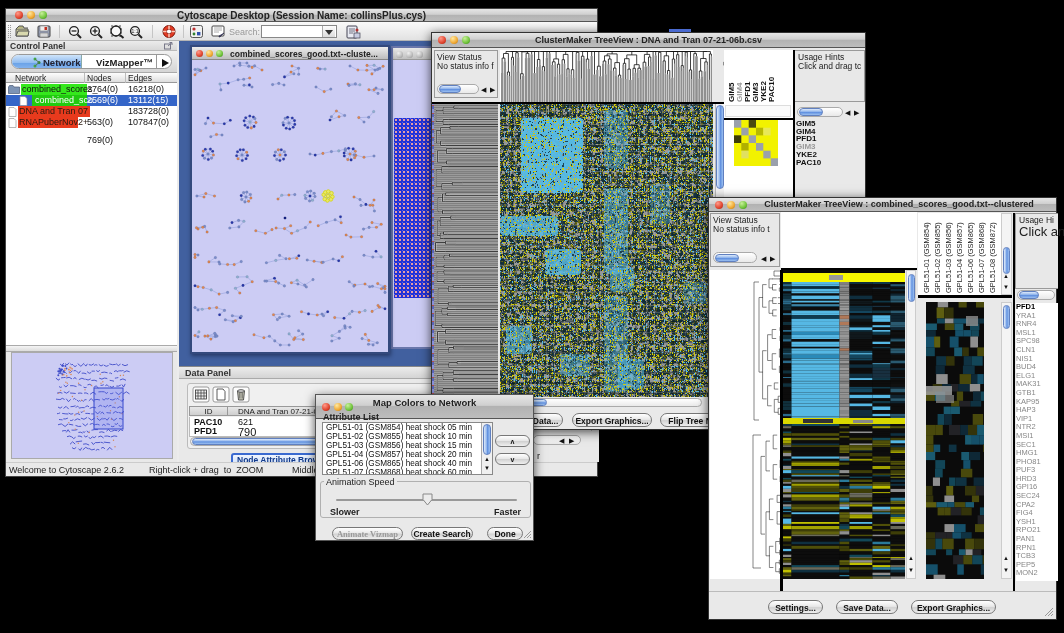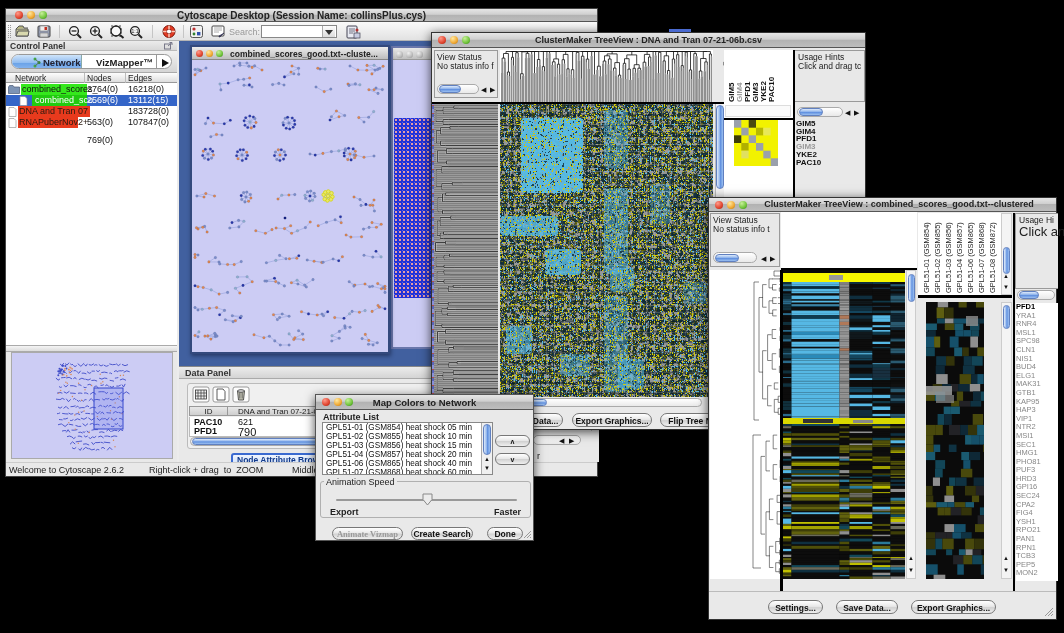--- a/index.html
+++ b/index.html
@@ -3120,21 +3120,21 @@
     <div class="btn" style="left:59px;top:8px;width:55px;height:14px;font-size:8.5px;line-height:14px;">Settings...</div>
     <div class="btn" style="left:127px;top:8px;width:62px;height:14px;font-size:8.5px;line-height:14px;">Save Data...</div>
     <div class="btn" style="left:202px;top:8px;width:85px;height:14px;font-size:8.5px;line-height:14px;">Export Graphics...</div>
     <svg class="abs" style="right:2px;bottom:2px;" width="10" height="10">
           <path d="M9 1 L1 9 M9 4 L4 9 M9 7 L7 9" stroke="#999" stroke-width="1"></path>
         </svg>
   </div>
 </div>
 
 <div class="abs" style="left:315px;top:394px;width:219px;height:147px;background:#e9e9e9;border:1px solid #555;box-shadow:0 3px 10px rgba(0,0,0,.7);">
-  <div class="abs titlebar" style="left:0;top:0;width:217px;height:15px;">
+  <div class="abs titlebar" style="left:0;top:0;width:217px;height:24px;">
     <div class="tl r" style="left:6px;"></div>
         <div class="tl y" style="left:18px;"></div>
         <div class="tl g" style="left:29px;"></div>
     <div class="ttext" style="top:2px;font-size:9.5px;">Map Colors to Network</div>
   </div>
   <div class="abs" style="left:7px;top:17px;font-size:9px;font-weight:bold;color:#222;">Attribute List</div>
   <div class="abs" style="left:6px;top:27px;width:171px;height:53px;background:#fff;border:1px solid #888;font-size:8.2px;color:#111;line-height:8.9px;overflow:hidden;padding-left:3px;padding-top:1px;">GPL51-01 (GSM854) heat shock 05 min<br>GPL51-02 (GSM855) heat shock 10 min<br>GPL51-03 (GSM856) heat shock 15 min<br>GPL51-04 (GSM857) heat shock 20 min<br>GPL51-06 (GSM865) heat shock 40 min<br>GPL51-07 (GSM868) heat shock 60 min</div>
   <div class="abs" style="left:165px;top:28px;width:11px;height:51px;background:#f0f0f0;border-left:1px solid #aaa;">
     <div class="sbthumbv" style="left:1px;top:1px;width:8px;height:31px;"></div>
     <div class="abs arrowbox" style="left:2px;top:33px;font-size:6px;">▲</div>
@@ -3142,21 +3142,21 @@
   </div>
   <div class="btn" style="left:179px;top:40px;width:35px;height:12px;font-size:7px;line-height:12px;">ʌ</div>
   <div class="btn" style="left:179px;top:58px;width:35px;height:12px;font-size:7px;line-height:12px;">v</div>
 
   <div class="abs" style="left:4px;top:86px;width:211px;height:37px;border:1px solid #b0b0b0;border-radius:3px;">
     <div class="abs" style="left:3px;top:-5px;background:#e9e9e9;font-size:9px;color:#222;padding:0 2px;">Animation Speed</div>
     <div class="abs" style="left:15px;top:17px;width:181px;height:2px;background:#999;border-radius:1px;"></div>
     <svg class="abs" style="left:101px;top:11px;" width="11" height="13">
           <path d="M1 1 L10 1 L10 6.5 L5.5 12 L1 6.5 Z" fill="#ececec" stroke="#888"></path>
         </svg>
-    <div class="abs" style="left:9px;top:25px;font-size:9px;font-weight:bold;color:#222;">Export</div>
+    <div class="abs" style="left:9px;top:25px;font-size:9px;font-weight:bold;color:#222;">Slower</div>
     <div class="abs" style="right:9px;top:25px;font-size:9px;font-weight:bold;color:#222;">Faster</div>
   </div>
   <div class="btn" style="left:16px;top:132px;width:71px;height:13px;font-size:8.5px;line-height:13px;color:#999;font-family:Liberation Serif, serif;">Animate Vizmap</div>
   <div class="btn" style="left:95px;top:132px;width:62px;height:13px;font-size:8.5px;line-height:13px;">Create Search</div>
   <div class="btn" style="left:171px;top:132px;width:36px;height:13px;font-size:8.5px;line-height:13px;">Done</div>
   <svg class="abs" style="right:1px;bottom:1px;" width="9" height="9">
         <path d="M8 1 L1 8 M8 4 L4 8 M8 7 L7 8" stroke="#999" stroke-width="1"></path>
       </svg>
 </div>
 

